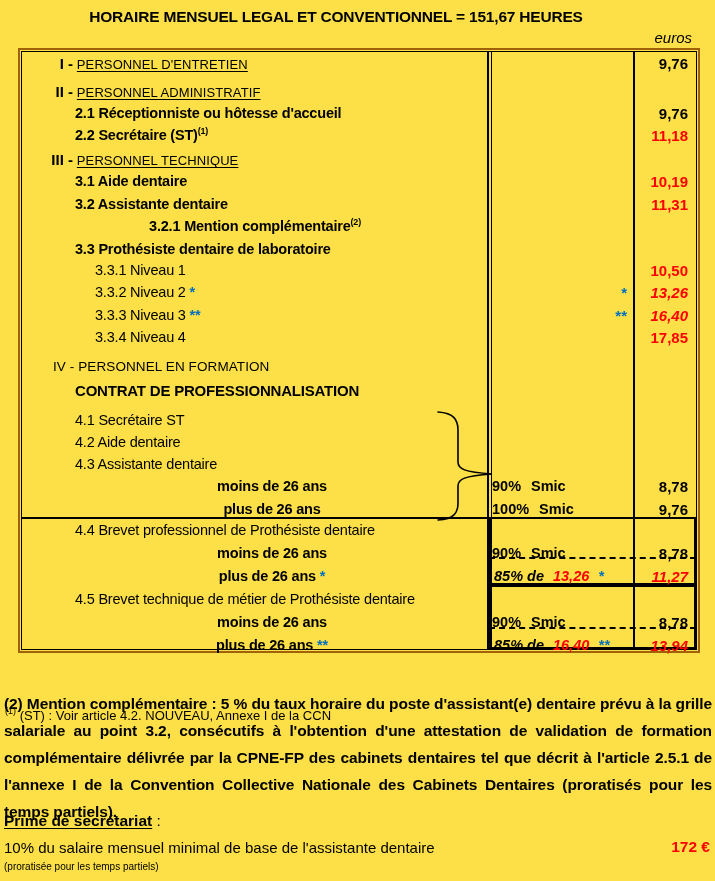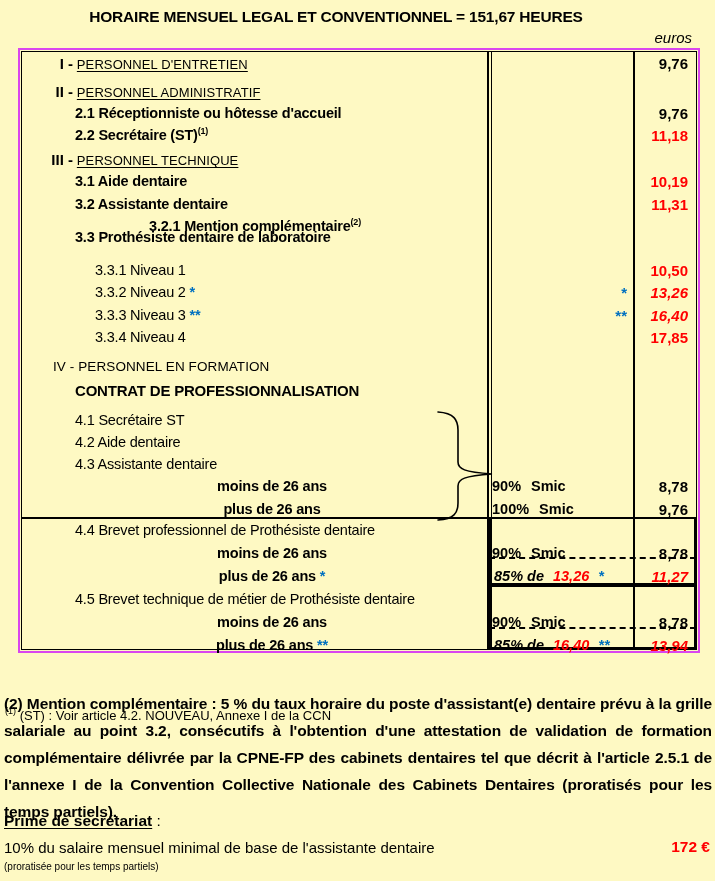--- a/index.html
+++ b/index.html
@@ -1,22 +1,22 @@
 <!DOCTYPE html>
 <html><head>
 <meta charset="utf-8">
 <style>
   html,body{margin:0;padding:0;background:#fff;}
-  .page{position:relative;width:715px;height:881px;background:#fef9c3;overflow:hidden;
+  .page{position:relative;width:715px;height:881px;background:#fde047;overflow:hidden;
         font-family:"Liberation Sans",sans-serif;color:#000;}
   .abs{position:absolute;white-space:nowrap;}
   .title{left:0;top:8px;width:672px;text-align:center;font-weight:bold;font-size:15.5px;letter-spacing:-0.2px;}
   .euros{left:600px;top:29px;width:92px;text-align:right;font-style:italic;font-size:15px;}
   
-  .t-outer{position:absolute;left:18px;top:48px;width:678px;height:601px;border:2px solid #d946ef;}
+  .t-outer{position:absolute;left:18px;top:48px;width:678px;height:601px;border:2px solid #a16207;}
   .t-inner{position:absolute;inset:1px;border:1px solid #000;}
   .vline{position:absolute;top:0;bottom:0;background:#000;}
   .vd1a{left:465px;width:2px;} .vd1b{left:469px;width:1px;} .vd2{left:611px;width:2px;}
   .hline{position:absolute;left:0;top:465px;width:674px;height:2px;background:#000;}
   .boxA{position:absolute;left:467px;top:465px;width:207px;height:68px;border:2px solid #000;box-sizing:border-box;}
   .boxB{position:absolute;left:467px;top:533px;width:207px;height:64px;border:2px solid #000;box-sizing:border-box;}
   .dash{position:absolute;left:467px;width:207px;border-top:2px dashed #000;}
   
   .row{position:absolute;left:0;width:100%;height:17px;line-height:17px;font-size:14.5px;white-space:nowrap;}
   .lab{position:absolute;white-space:nowrap;letter-spacing:-0.2px;}
@@ -93,21 +93,21 @@
 
       <div class="row" style="top:144px">
         <span class="lab bl" style="left:53px">3.2 Assistante dentaire</span>
         <span class="val red">11,31</span>
       </div>
 
       <div class="row" style="top:166px">
         <span class="lab ra"><span>3.2.1 Mention complémentaire</span><sup>(2)</sup></span>
       </div>
 
-      <div class="row" style="top:177px">
+      <div class="row" style="top:189px">
         <span class="lab bl" style="left:53px">3.3 Prothésiste dentaire de laboratoire</span>
       </div>
 
       <div class="row" style="top:210px">
         <span class="lab" style="left:73px">3.3.1 Niveau 1</span>
         <span class="val red">10,50</span>
       </div>
 
       <div class="row" style="top:232px">
         <span class="lab" style="left:73px"><span>3.3.2 Niveau 2</span> <span class="blue bl">*</span></span>

